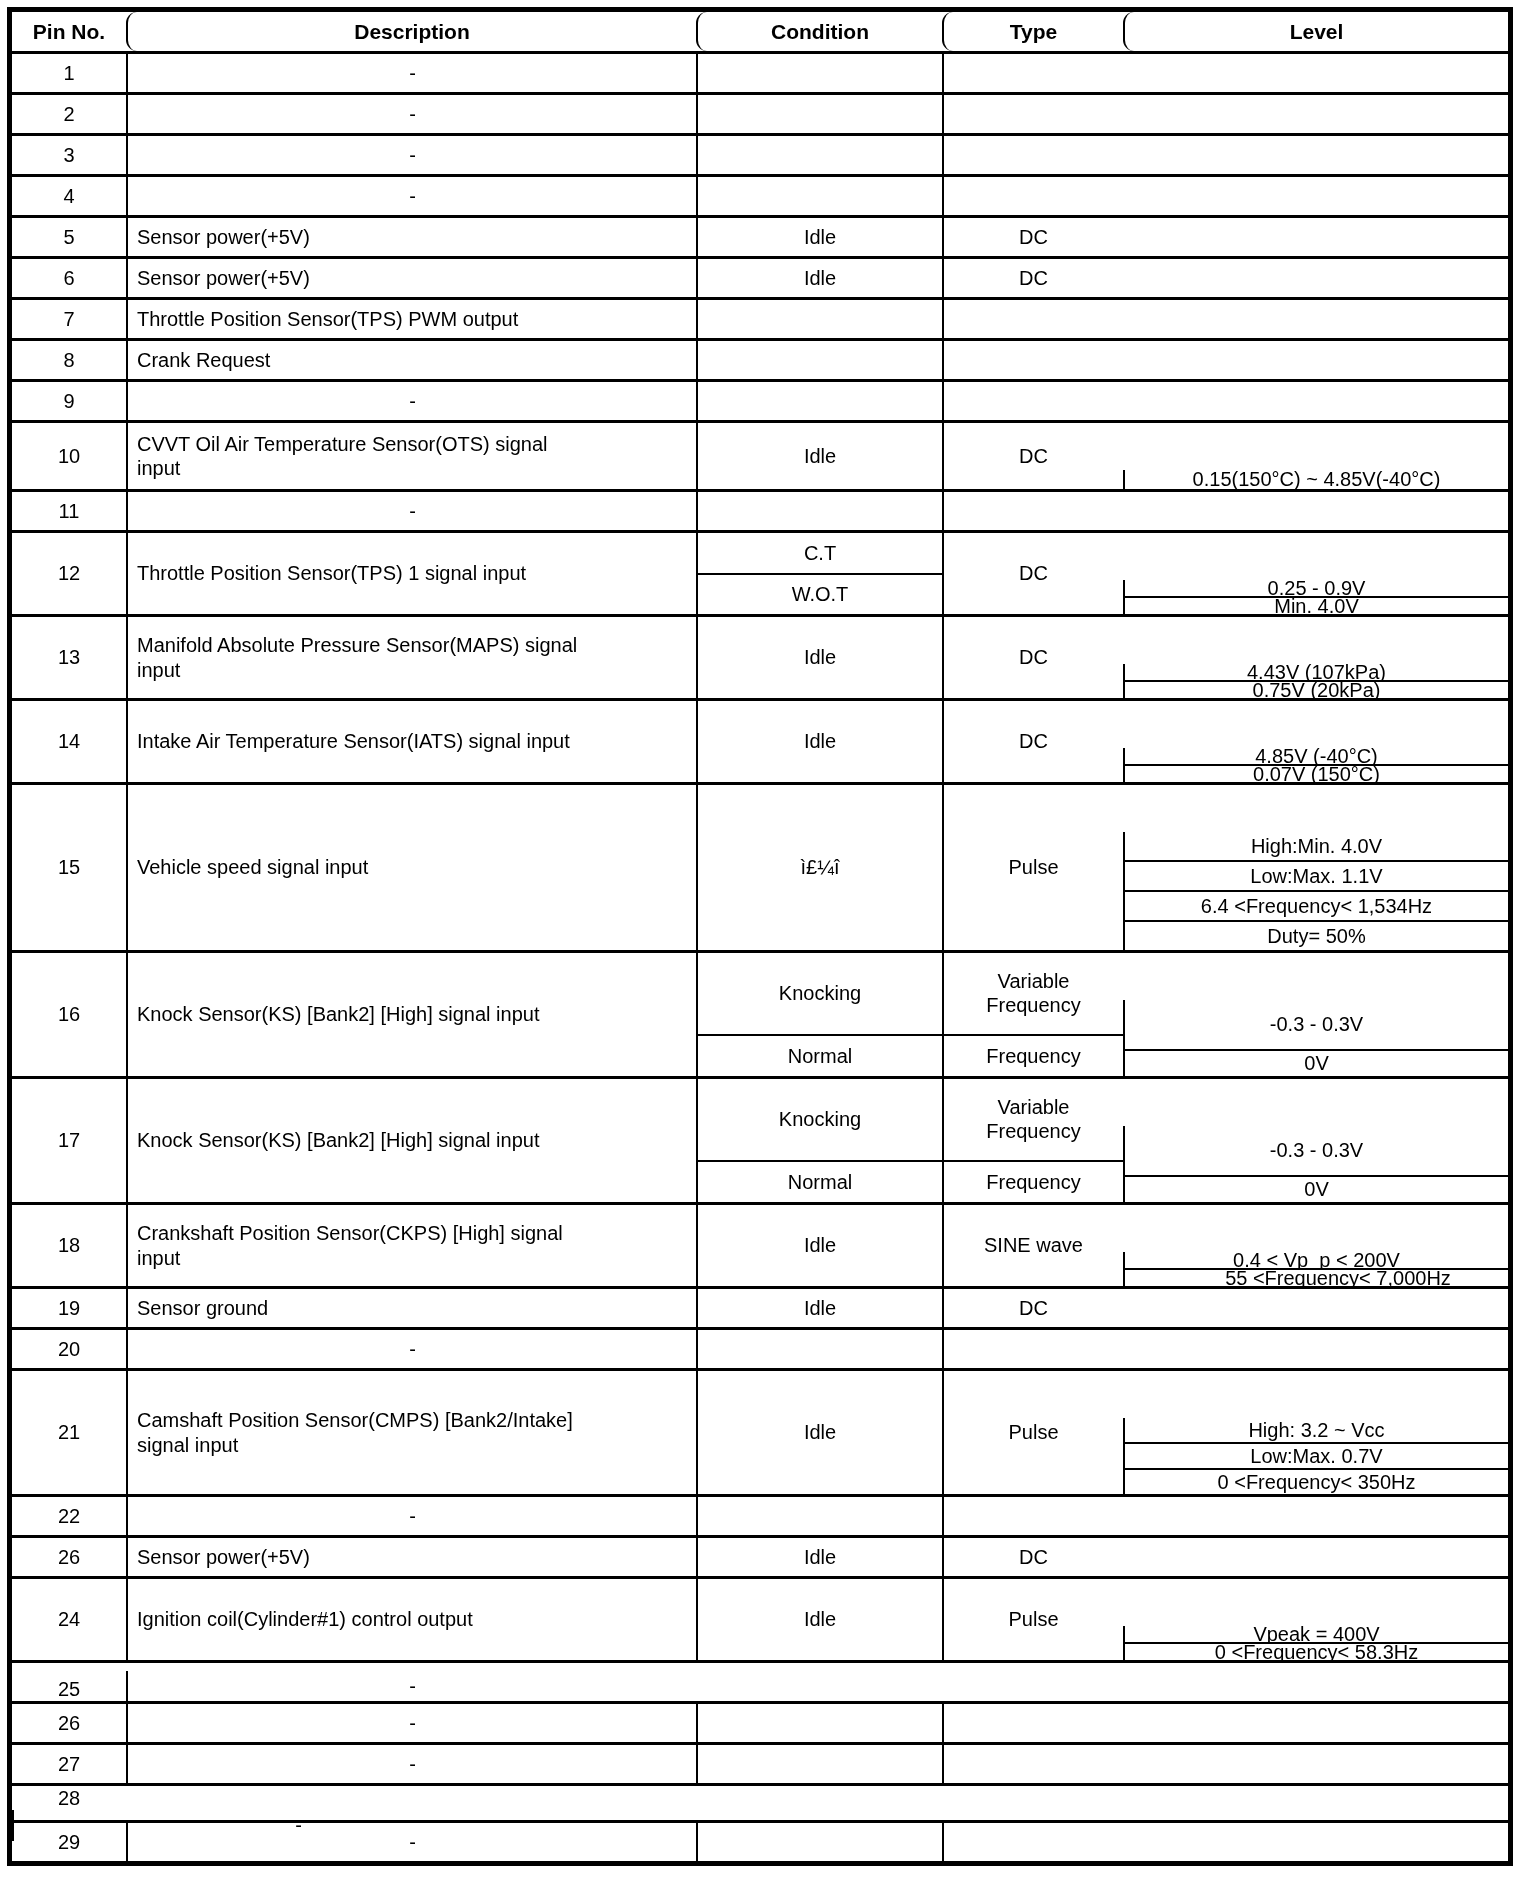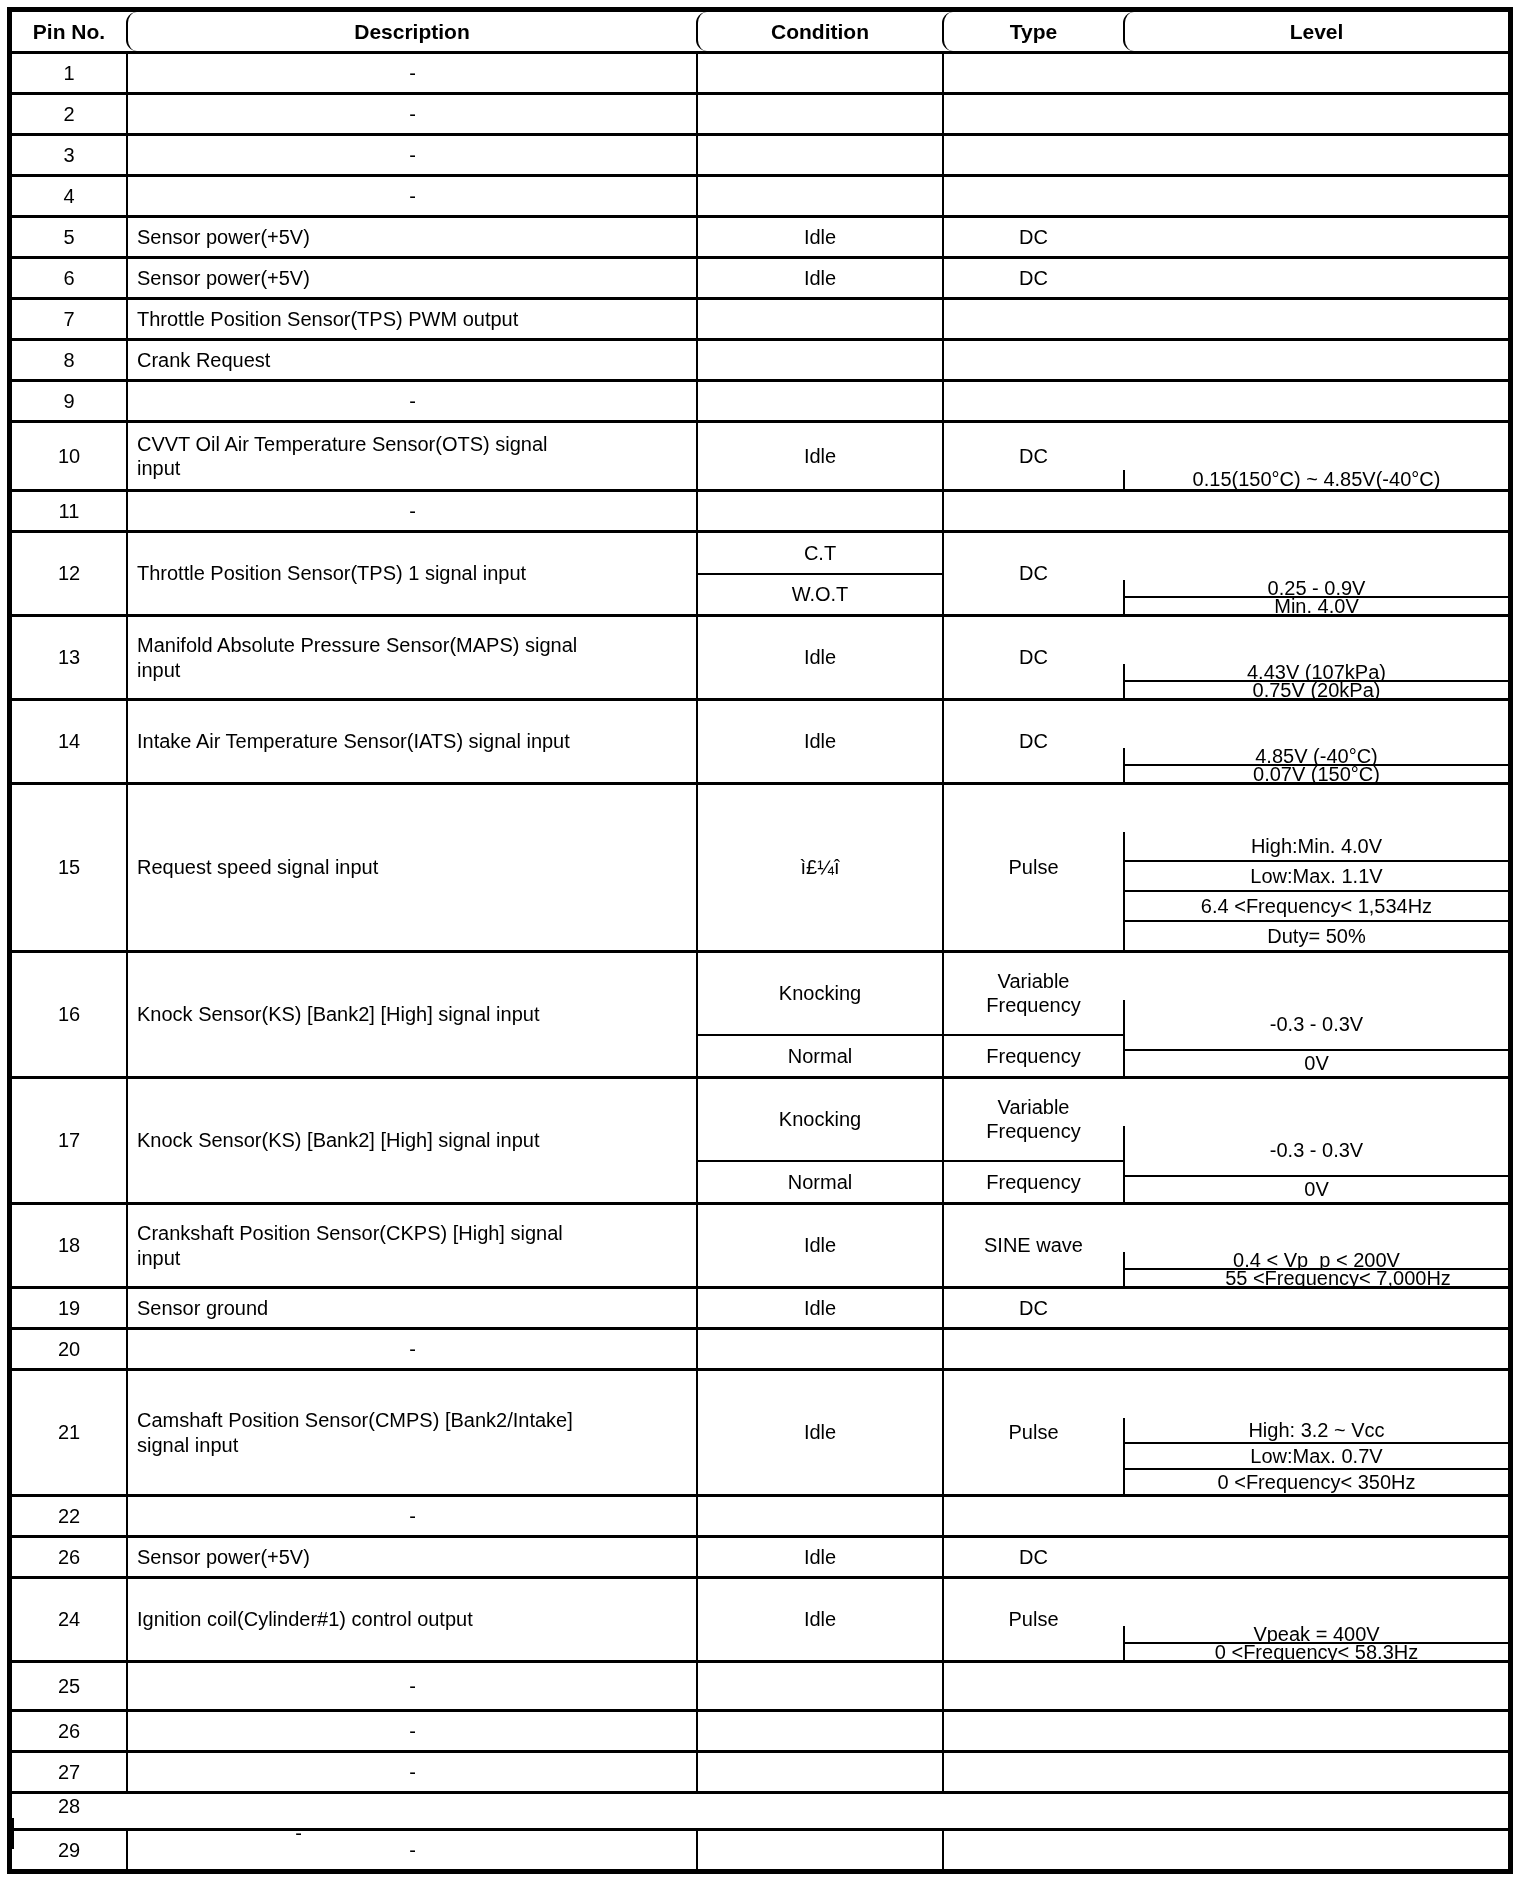--- a/index.html
+++ b/index.html
@@ -288,21 +288,21 @@
           <div class="subcol type-col">
             <div class="cell subcell" style="flex: 1 1 0px;">DC</div>
           </div>
           <div class="subcol level-col">
             <div class="cell subcell" style="flex: 1 1 0px;">4.85V (-40°C)</div>
             <div class="cell subcell subline" style="flex: 1 1 0px;">0.07V (150°C)</div>
           </div>
         </div>
         <div class="row body-row" style="height: 168px;">
           <div class="cell pin-cell">15</div>
-          <div class="cell desc-cell">Request speed signal input</div>
+          <div class="cell desc-cell">Vehicle speed signal input</div>
           <div class="subcol cond-col">
             <div class="cell subcell" style="flex: 1 1 0px;">ì£¼î</div>
           </div>
           <div class="subcol type-col">
             <div class="cell subcell" style="flex: 1 1 0px;">Pulse</div>
           </div>
           <div class="subcol level-col">
             <div class="cell subcell" style="flex: 1 1 0px;">High:Min. 4.0V</div>
             <div class="cell subcell subline" style="flex: 1 1 0px;">Low:Max. 1.1V</div>
             <div class="cell subcell subline" style="flex: 1 1 0px;">6.4 &lt;Frequency&lt; 1,534Hz</div>
@@ -433,21 +433,21 @@
             <div class="cell subcell" style="flex: 1 1 0px;">Idle</div>
           </div>
           <div class="subcol type-col">
             <div class="cell subcell" style="flex: 1 1 0px;">Pulse</div>
           </div>
           <div class="subcol level-col">
             <div class="cell subcell" style="flex: 1 1 0px;">Vpeak = 400V</div>
             <div class="cell subcell subline" style="flex: 1 1 0px;">0 &lt;Frequency&lt; 58.3Hz</div>
           </div>
         </div>
-        <div class="row body-row" style="height: 49px;">
+        <div class="row body-row" style="height: 41px; align-items: flex-end;">
           <div class="cell pin-cell">25</div>
           <div class="cell desc-cell dash-cell">-</div>
           <div class="subcol cond-col">
             <div class="cell subcell" style="flex: 1 1 0px;"></div>
           </div>
           <div class="subcol type-col">
             <div class="cell subcell" style="flex: 1 1 0px;"></div>
           </div>
           <div class="subcol level-col">
             <div class="cell subcell" style="flex: 1 1 0px;"></div>

